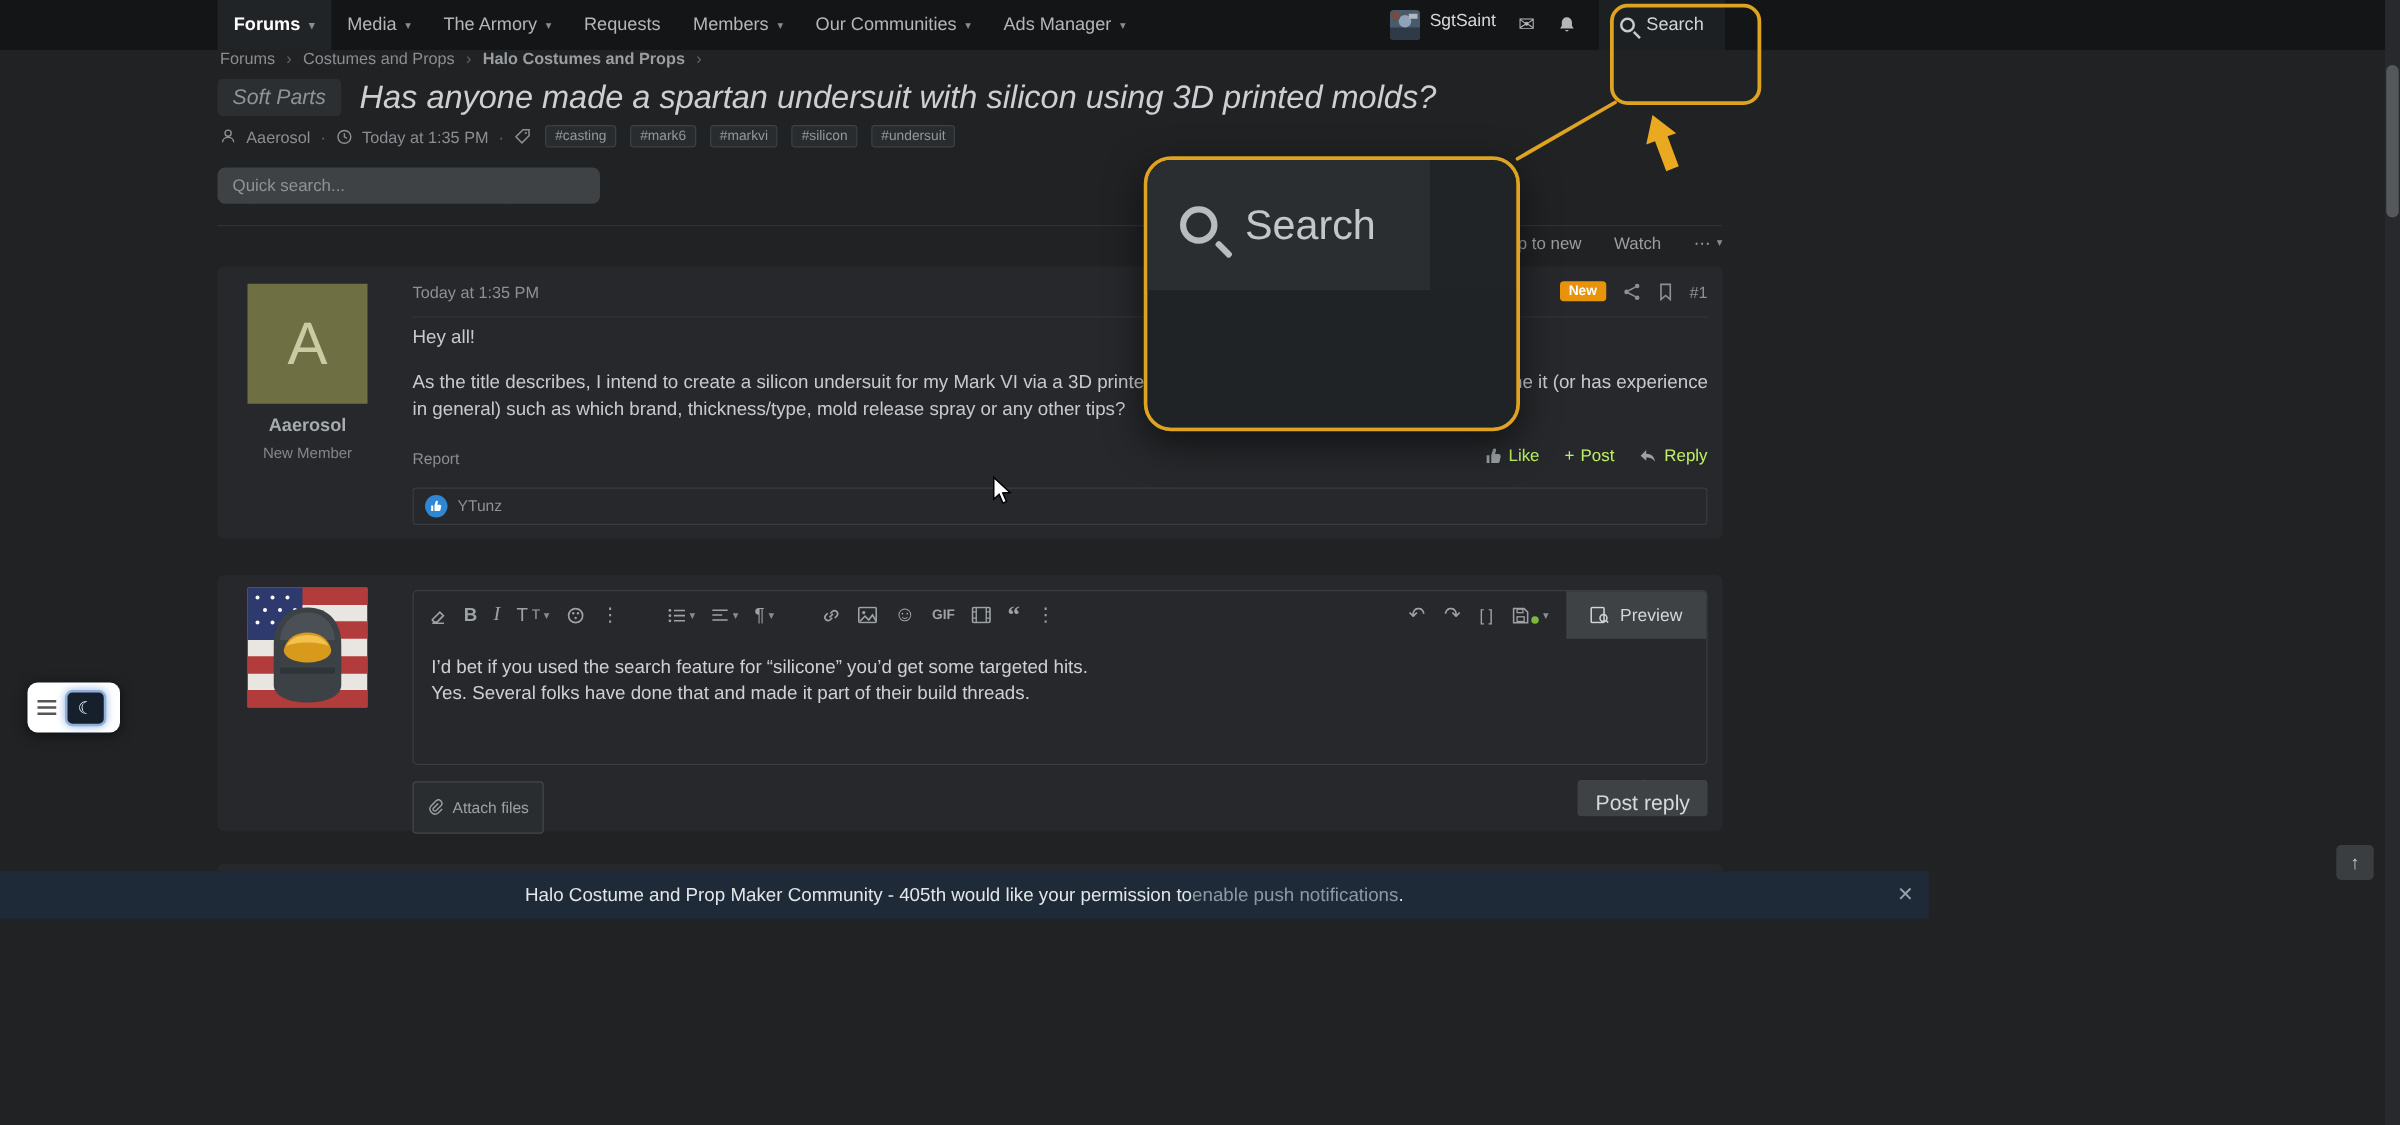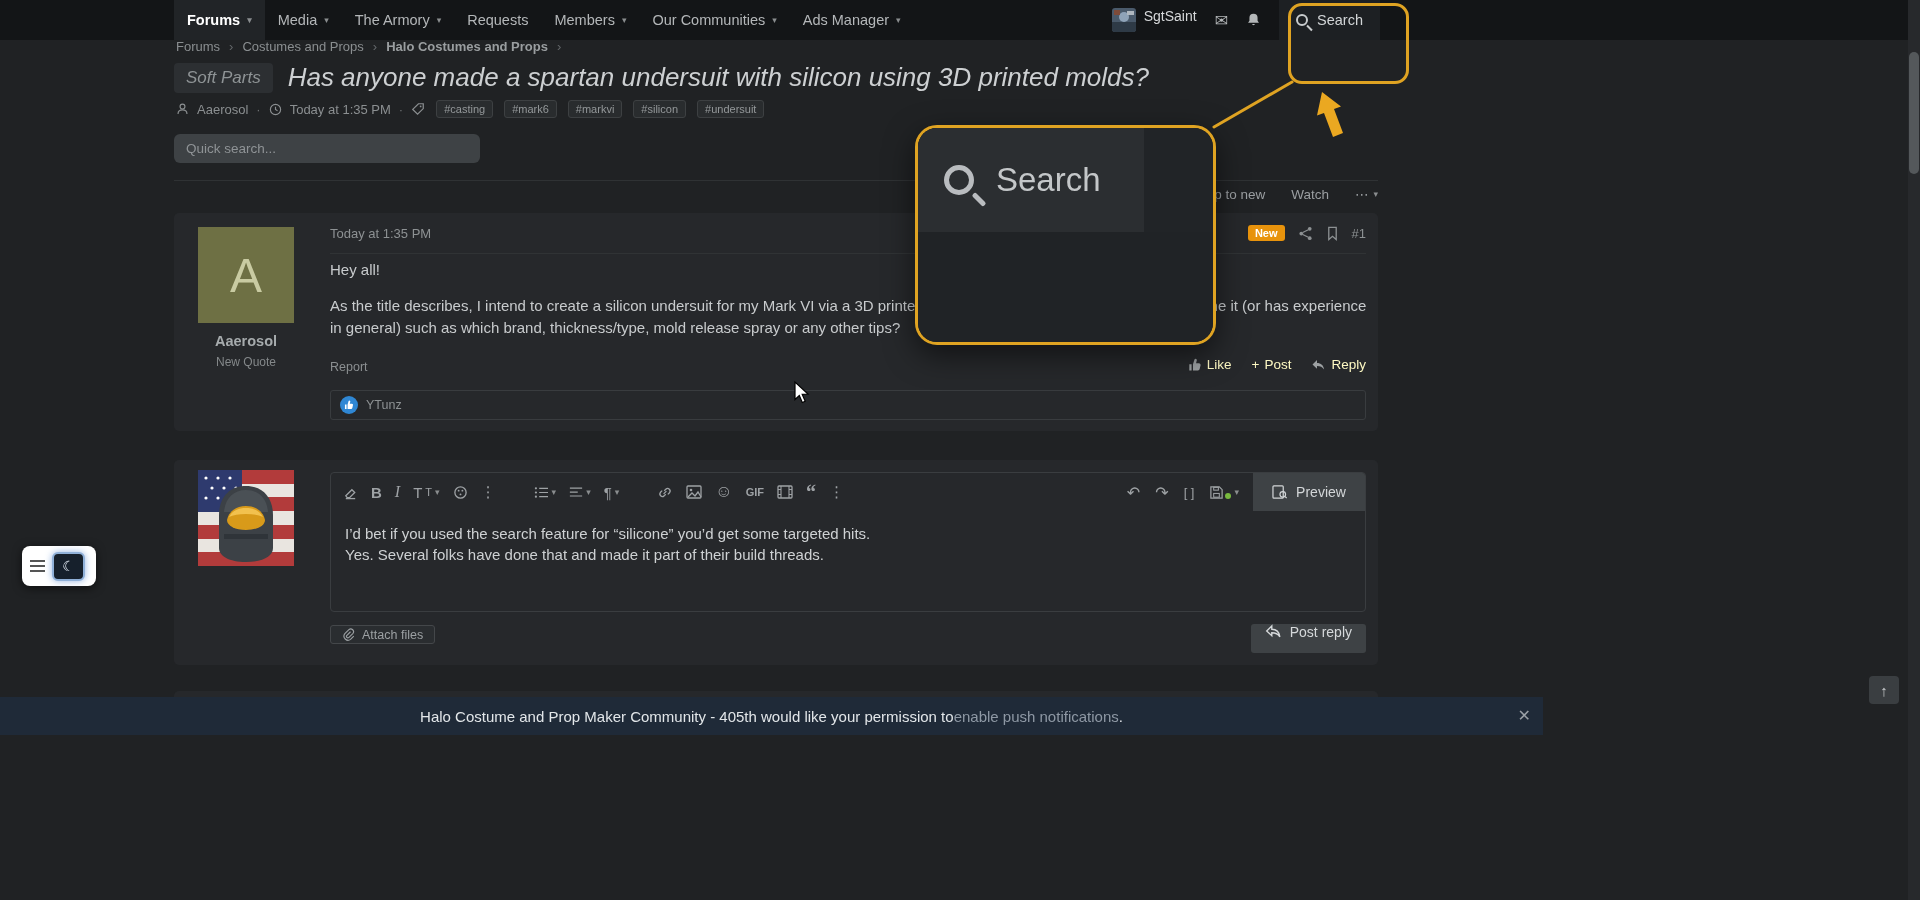--- a/index.html
+++ b/index.html
@@ -47,38 +47,38 @@
   .author-name { position:absolute; left:0; top:120px; width:144px; text-align:center; color:#a6abad; font-weight:bold; font-size:14.5px; }
   .author-title { position:absolute; left:0; top:142px; width:144px; text-align:center; color:#84888a; font-size:12px; }
   .msg { position:absolute; left:156px; right:12px; top:0; bottom:0; }
   .post-header { position:absolute; left:0; right:0; top:12px; display:flex; align-items:center; font-size:13px; color:#8d9193; }
   .post-header-right { margin-left:auto; display:flex; align-items:center; gap:13px; }
   .badge-new { background:#e8930c; color:#ffffff; font-size:11px; font-weight:bold; padding:2px 7px; border-radius:3px; }
   .post-divider { position:absolute; left:0; right:0; top:40px; height:1px; background:#303335; }
   .post-greeting { position:absolute; left:0; top:48px; font-size:15px; color:#c8cbcd; }
   .post-paragraph { position:absolute; left:0; top:82px; width:1040px; font-size:15px; line-height:22px; color:#c8cbcd; }
   .report-link { position:absolute; left:0; top:147px; font-size:12.5px; color:#8b8f91; }
-  .post-actions { position:absolute; right:0; top:144px; display:flex; align-items:center; gap:20px; color:#fef9c3; font-size:13.5px; }
+  .post-actions { position:absolute; right:0; top:144px; display:flex; align-items:center; gap:20px; color:#bef264; font-size:13.5px; }
   .action { display:flex; align-items:center; gap:5px; }
   .reaction-bar { position:absolute; left:0; right:0; top:177px; height:30px; border:1px solid #393c3f; border-radius:3px; display:flex; align-items:center; gap:8px; padding:0 9px; color:#8d9193; font-size:12.5px; }
   .reaction-circle { width:18px; height:18px; border-radius:50%; background:#2f87d4; display:flex; align-items:center; justify-content:center; }
 
   
   .editor { position:absolute; left:156px; right:12px; top:12px; height:140px; border:1px solid #3a3d40; border-radius:4px; background:#26282b; }
   .tb-row { position:absolute; left:0; right:0; top:0; height:38px; display:flex; align-items:center; padding:0 12px; gap:13px; color:#9ea2a5; }
   .tb-i { display:flex; align-items:center; gap:3px; font-size:15px; color:#9ea2a5; }
   .tb-sep { width:12px; }
   .tb-b { font-weight:bold; font-size:15px; }
   .tb-it { font-style:italic; font-family:"Liberation Serif", serif; font-size:16px; }
   .tb-right { position:absolute; right:126px; top:0; height:38px; display:flex; align-items:center; gap:15px; color:#9ea2a5; font-size:16px; }
   .green-dot { width:6px; height:6px; border-radius:50%; background:#78b93e; display:inline-block; margin-left:-2px; margin-top:8px; }
   .preview-btn { position:absolute; right:0; top:0; height:38px; width:112px; background:#3e4245; border-radius:0 3px 0 0; display:flex; align-items:center; justify-content:center; gap:9px; color:#d3d6d8; font-size:14px; }
   .editor-body { position:absolute; left:14px; right:14px; top:50px; font-size:15px; line-height:21px; color:#ced1d3; }
-  .attach-btn { position:absolute; left:156px; top:165px; height:19px; border:1px solid #44474a; border-radius:3px; background:#2a2d30; color:#9ca0a3; font-size:12.5px; display:flex; align-items:center; gap:7px; padding:0 11px; }
-  .post-reply-btn { position:absolute; right:12px; top:164px; height:29px; background:#3e4245; border-radius:3px; color:#d6d9db; font-size:14px; display:flex; align-items:flex-start; gap:8px; padding:0 14px; }
+  .attach-btn { position:absolute; left:156px; top:165px; height:42px; border:1px solid #44474a; border-radius:3px; background:#2a2d30; color:#9ca0a3; font-size:12.5px; display:flex; align-items:center; gap:7px; padding:0 11px; }
+  .post-reply-btn { position:absolute; right:12px; top:164px; height:29px; background:#3e4245; border-radius:3px; color:#d6d9db; font-size:17px; display:flex; align-items:center; gap:8px; padding:0 14px;flex-direction:column; }
   .next-post-stub { position:absolute; left:174px; top:691px; width:1204px; height:6px; background:#26282b; border-radius:5px 5px 0 0; z-index:2; }
 
   
   .push-banner { position:absolute; left:0; top:697px; width:1543px; height:38px; background:#1f2a38; display:flex; align-items:center; justify-content:center; font-size:15px; color:#e2e6e9; z-index:30; }
   .push-link { color:#8e98a4; }
   .banner-close { position:absolute; right:12px; top:9px; color:#9aa0a6; font-size:16px; }
 
   
   .access-widget { position:absolute; left:22px; top:546px; width:74px; height:40px; background:#ffffff; border-radius:8px; box-shadow:0 2px 10px rgba(0,0,0,.6); display:flex; align-items:center; gap:7px; padding:0 8px; z-index:45; }
   .hamburger { display:flex; flex-direction:column; gap:3px; }
@@ -208,21 +208,21 @@
       <span>⋯</span>
       <span class="caret">▾</span>
     </span>
   </div>
 
   <article class="post" id="post1">
     <div class="avatar1">
       <span>A</span>
     </div>
     <div class="author-name">Aaerosol</div>
-    <div class="author-title">New Quote</div>
+    <div class="author-title">New Member</div>
     <div class="msg">
       <div class="post-header">
         <span>Today at 1:35 PM</span>
         <div class="post-header-right">
           <span class="badge-new">New</span>
           <svg class="ic" width="15" height="15" viewBox="0 0 16 16">
             <circle cx="12.5" cy="3" r="2" fill="#8d9193"></circle>
               <circle cx="3.5" cy="8" r="2" fill="#8d9193"></circle>
               <circle cx="12.5" cy="13" r="2" fill="#8d9193"></circle>
             <path d="M5 7l6-3M5 9l6 3" stroke="#8d9193" stroke-width="1.3"></path>

